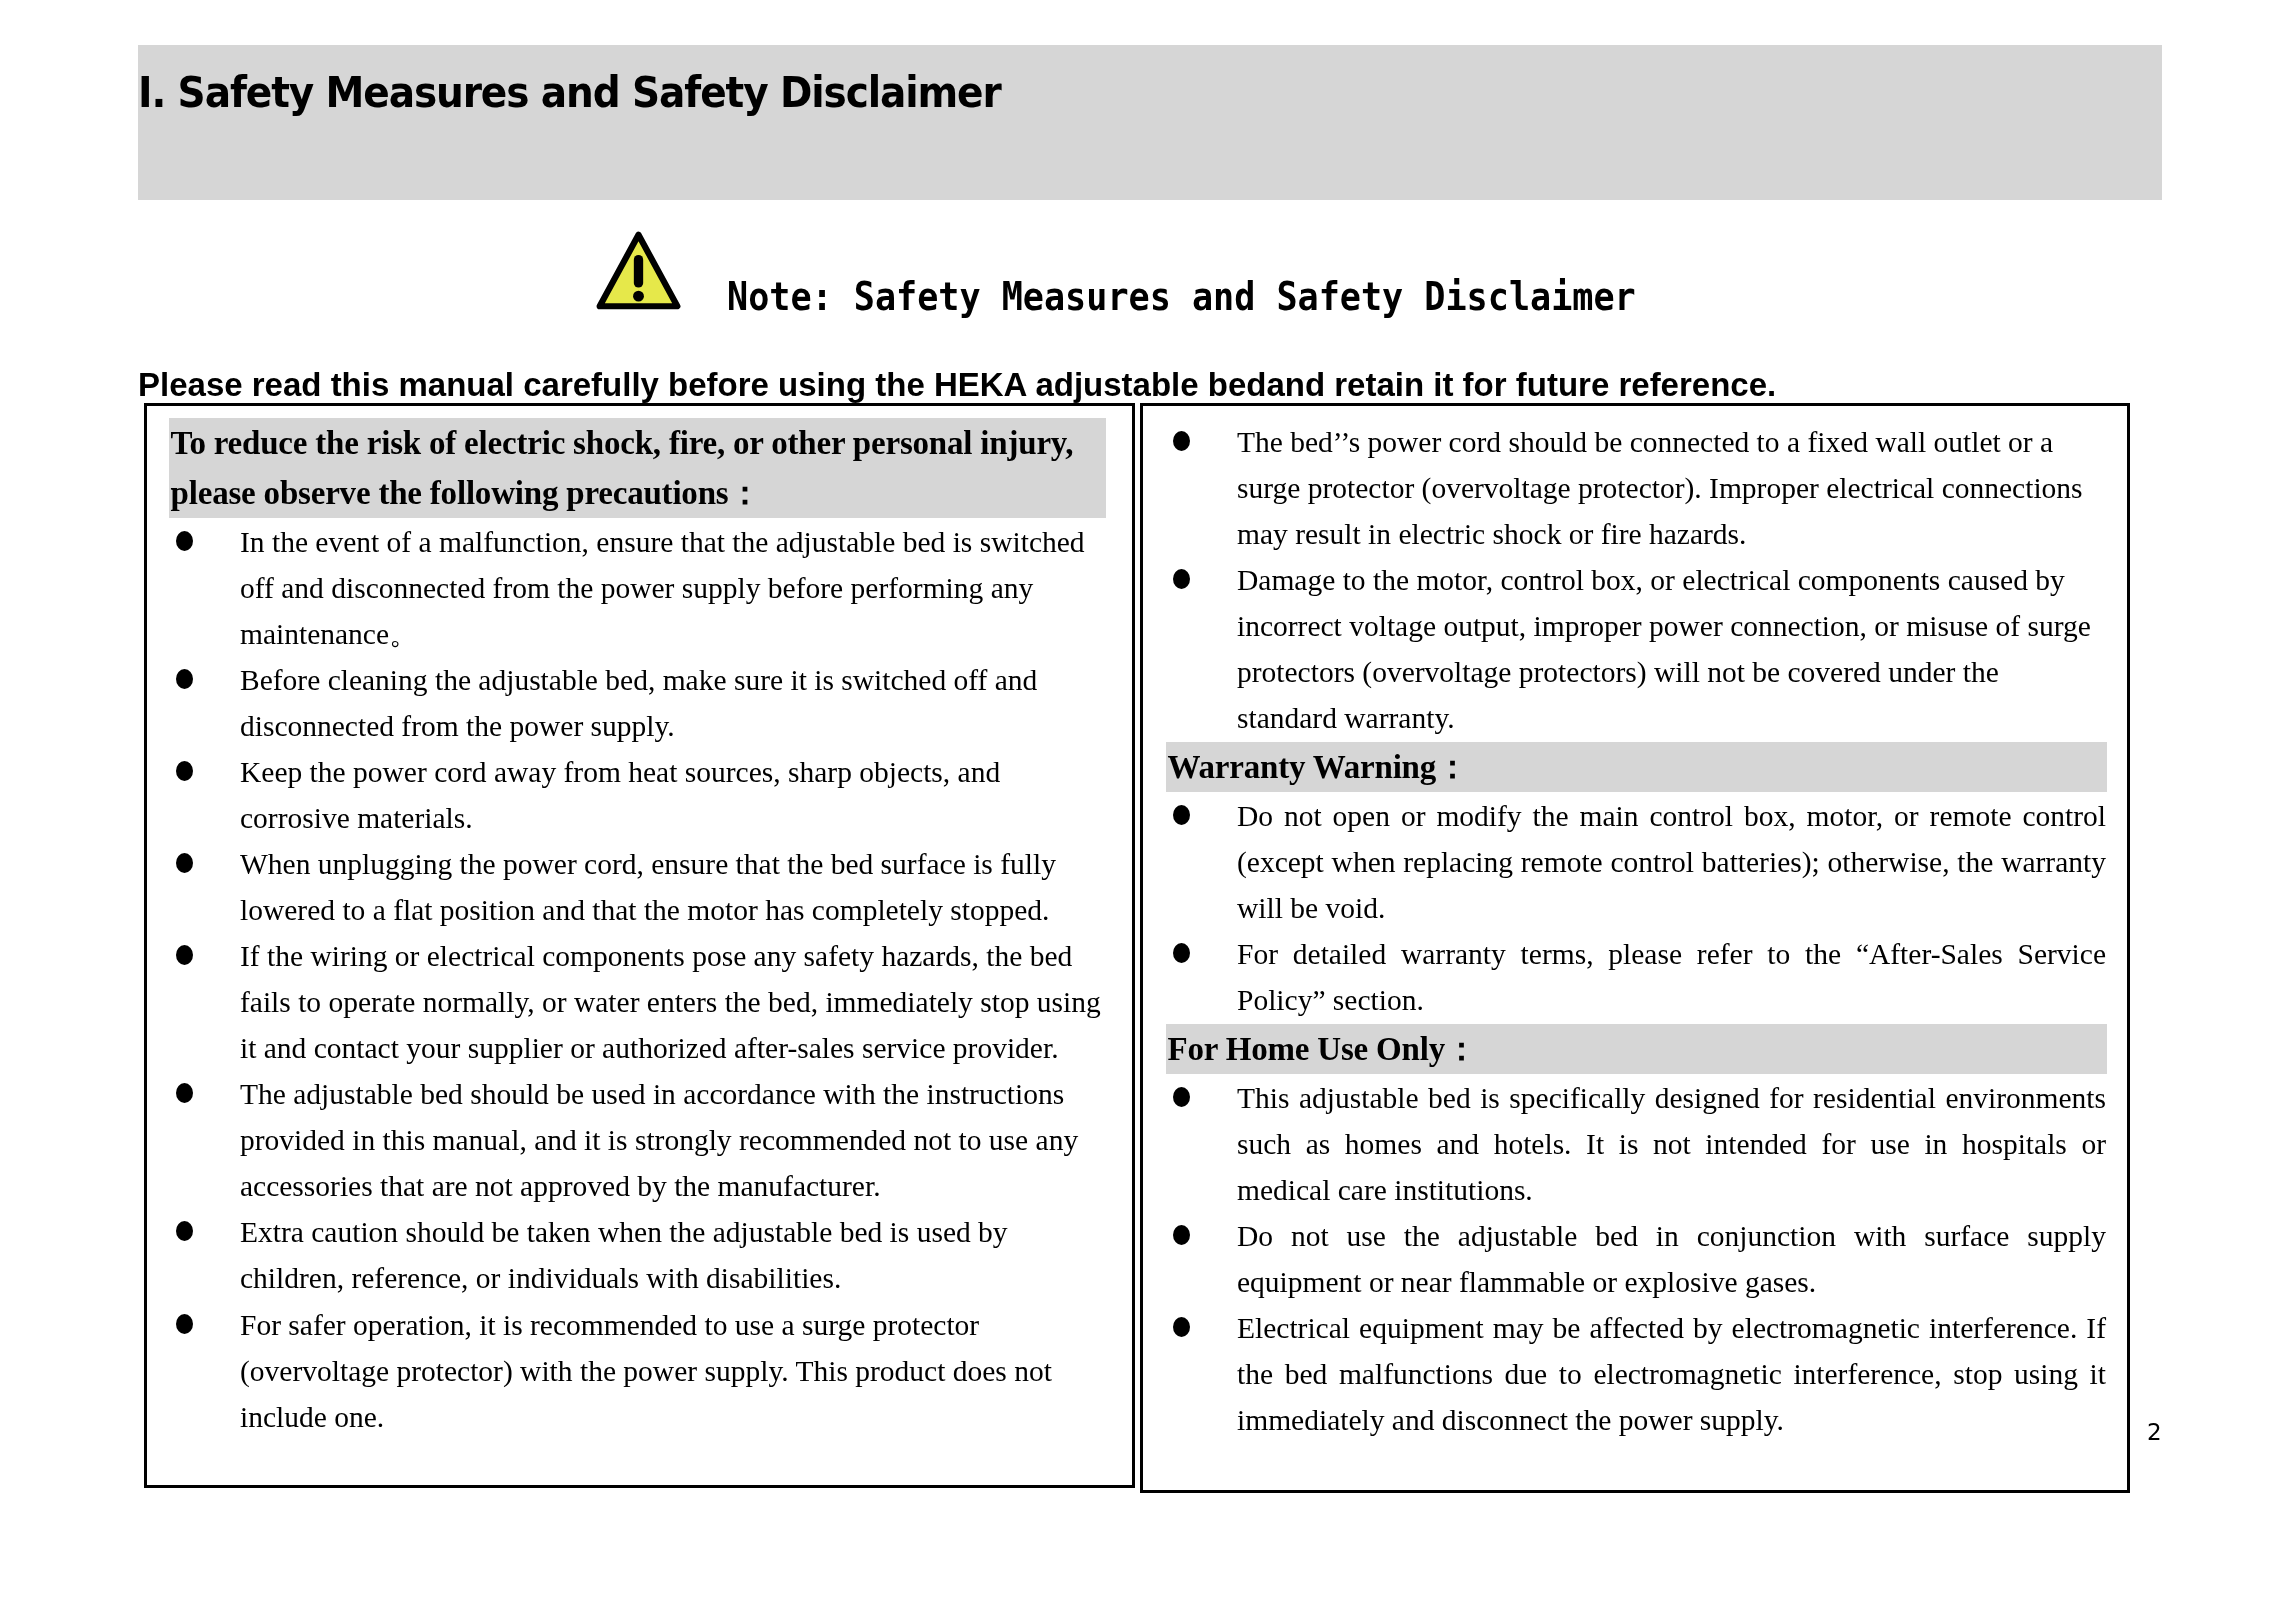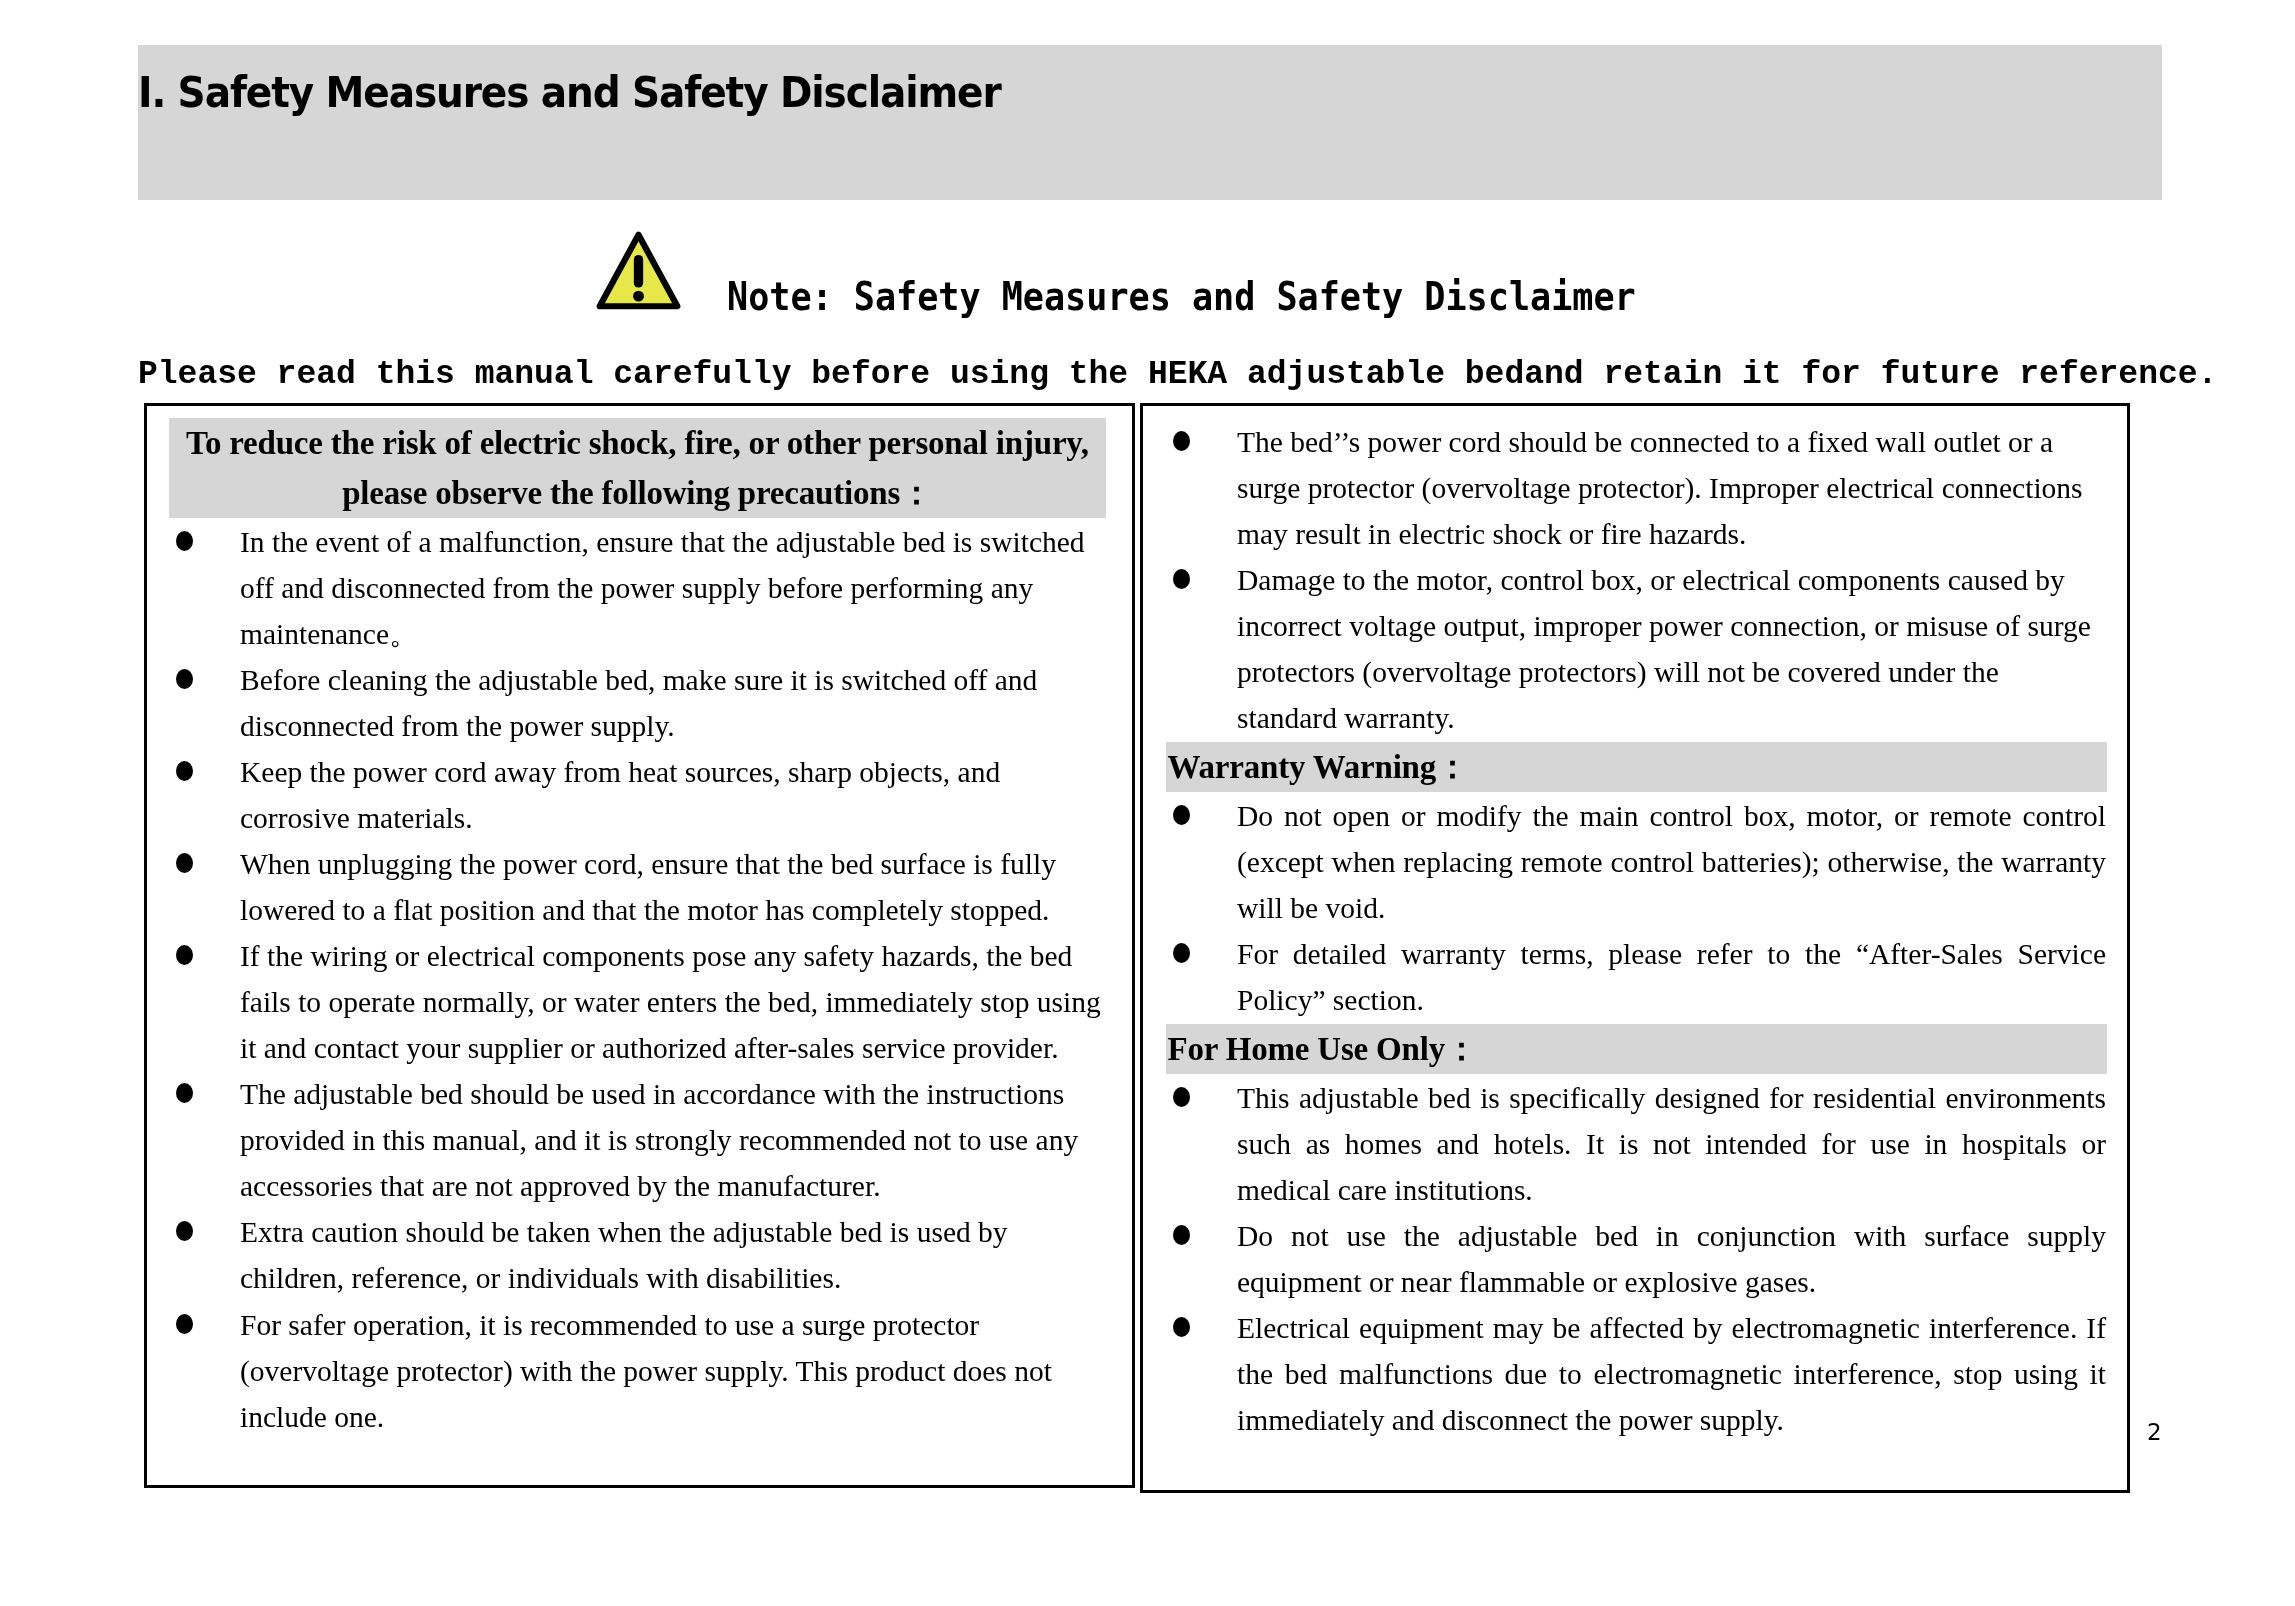--- a/index.html
+++ b/index.html
@@ -13,40 +13,40 @@
     font-family:"DejaVu Sans", sans-serif; font-weight:bold; font-size:42px;
     letter-spacing:-1.2px; transform:scaleX(0.93); transform-origin:left top; white-space:nowrap;
   }
   .warn-icon { position:absolute; left:595px; top:230px; width:87px; height:81px; }
   .note-title {
     position:absolute; left:727px; top:274px;
     font-family:"DejaVu Sans Mono", monospace; font-weight:bold; font-size:39px;
     transform:scaleX(0.90); transform-origin:left top; white-space:nowrap;
   }
   .sub-title {
-    position:absolute; left:138px; top:356px;
-    font-family:Liberation Mono, monospace; font-weight:bold; font-size:33px;
+    position:absolute; left:138px; top:366px;
+    font-family:Liberation Sans, sans-serif; font-weight:bold; font-size:33px;
     transform:scaleX(1.00); transform-origin:left top; white-space:nowrap;
   }
   .box {
     position:absolute; border:3.9px solid #000; box-sizing:border-box; background:#fff;
   }
   .box-left { left:144px; top:403px; width:991px; height:1085px; }
   .box-right { left:1140px; top:403px; width:990px; height:1090px; }
   .content {
     position:absolute;
     font-family:"Liberation Serif", serif; font-size:29.5px; line-height:46px;
   }
   .left-content { left:169px; top:418px; width:937px; }
   .right-content { left:1166px; top:418px; width:941px; }
   .sec-head {
     background:#d6d6d6; font-weight:bold; font-size:33px; line-height:50px;
     padding:0 1.6px; letter-spacing:-0.2px;
   }
-  .sec-head.two-line { line-height:50px;text-align:center; }
+  .sec-head.two-line { line-height:50px; }
   ul.bullets { list-style:none; margin:1px; padding:0; }
   ul.bullets li { position:relative; padding-left:70px; }
   ul.bullets li .dot {
     position:absolute; left:6.2px; top:12.4px; width:17px; height:20px;
     background:#000; border-radius:50%;
   }
   .just { text-align:justify; }
   .page-number {
     position:absolute; left:2147px; top:1419px;
     font-family:"DejaVu Sans", sans-serif; font-size:23px;

